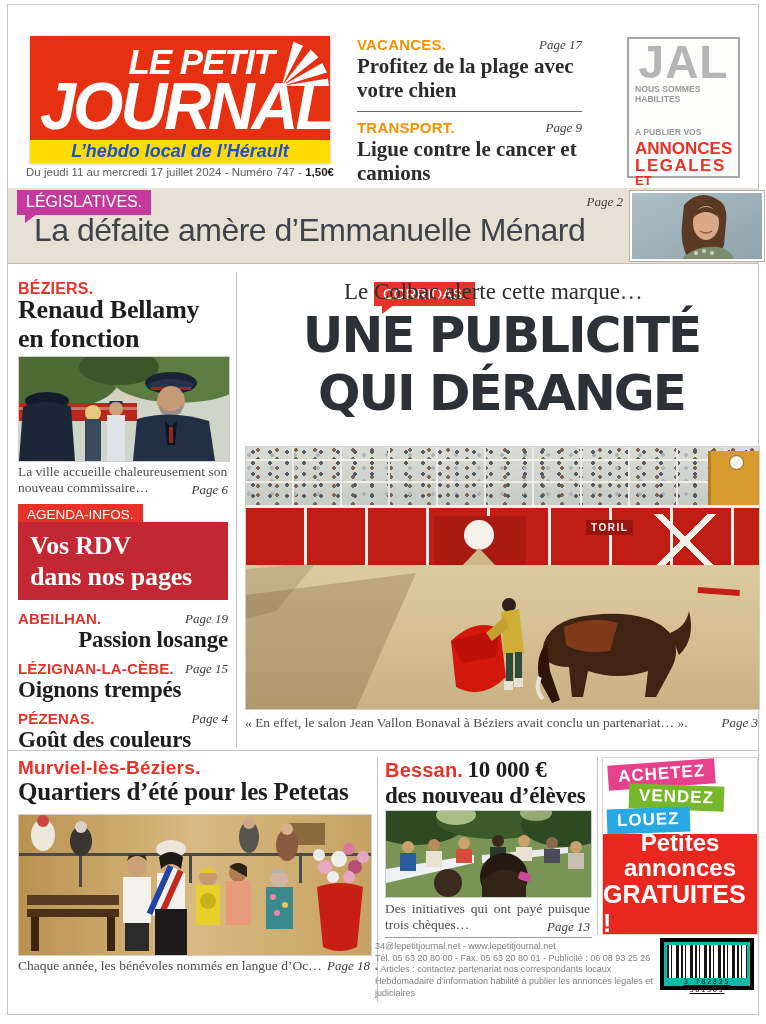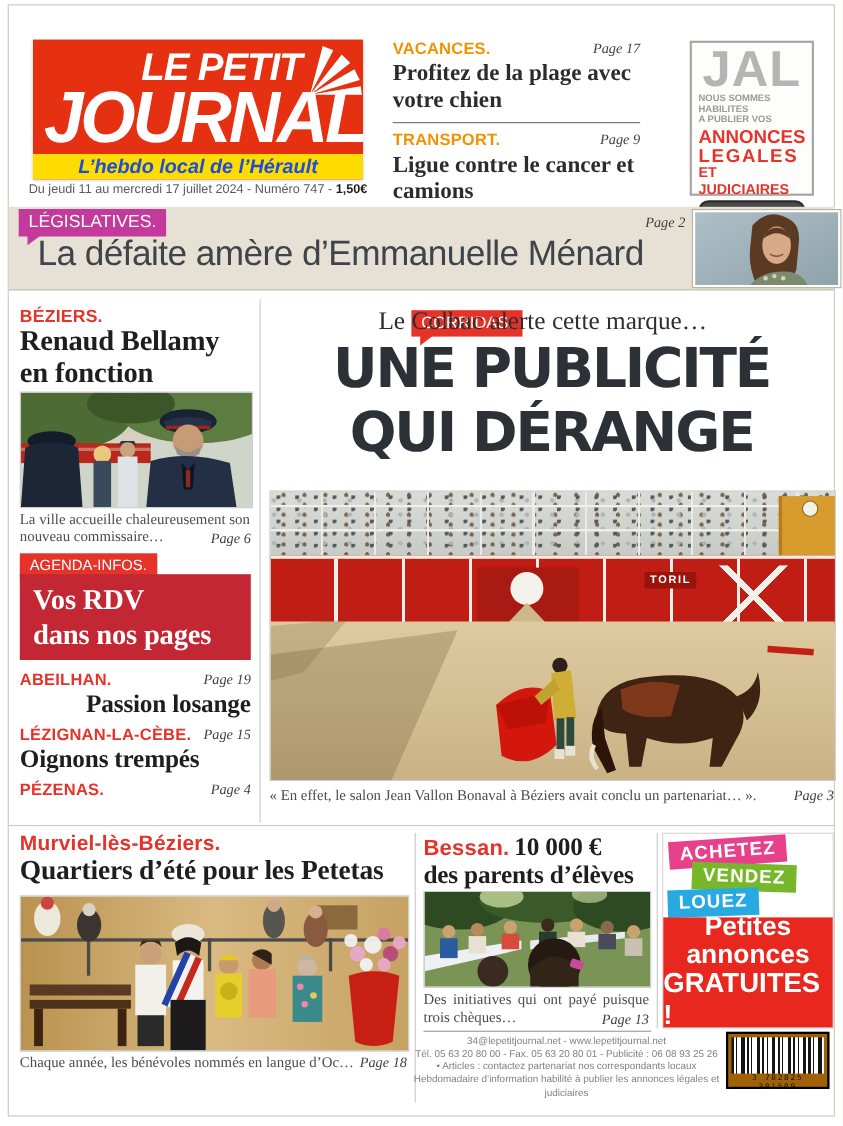--- a/index.html
+++ b/index.html
@@ -13,21 +13,21 @@
   .kick{font-weight:bold;letter-spacing:.2px;}
   .kick-red{color:var(--label_red,#e6332a);}
   .kick-orange{color:var(--orange,#f39200);}
   .h-serif{font-family:"Liberation Serif",serif;font-weight:bold;color:#1e1e1e;letter-spacing:-.2px;}
   .bubble{display:inline-block;color:#fff;font-weight:normal;padding:3px 9px 4px;position:relative;white-space:nowrap;}
   .bubble::after{content:"";position:absolute;left:8px;bottom:-8px;width:0;height:0;border-right:12px solid transparent;}
   .bubble-red{background:var(--label_red,#e6332a);}
   .bubble-red::after{border-top:9px solid var(--label_red,#e6332a);}
   .bubble-magenta{background:var(--magenta,#c4399c);}
   .bubble-magenta::after{border-top:9px solid var(--magenta,#c4399c);}
-  .row-split{display:flex;justify-content:space-between;align-items:flex-start;}
+  .row-split{display:flex;justify-content:space-between;align-items:center;}
   .photo{border:1px solid #cfcfcf;overflow:hidden;background:#ddd;}
   
   .masthead{background:var(--masthead_red,#e63012);box-shadow:0 1px 3px rgba(0,0,0,.25);}
   .mh-top{position:absolute;right:56px;top:6px;color:#fff;font-weight:bold;font-style:italic;font-size:35px;letter-spacing:-1px;}
   .mh-main{position:absolute;left:10px;top:32px;color:#fff;font-weight:bold;font-style:italic;font-size:66px;letter-spacing:-3px;transform:scaleX(.98);transform-origin:left;}
   .mh-strip{position:absolute;left:0;right:0;bottom:0;height:23px;background:var(--masthead_yellow,#ffdc00);
             display:flex;align-items:center;justify-content:center;}
   .mh-strip span{color:#1d4ed8;font-weight:bold;font-style:italic;font-size:18px;font-family:"Liberation Sans",sans-serif;}
   .dateline{font-size:11.5px;color:#5a5a5a;text-align:center;}
   .dateline b{color:#1d1d1d;}
@@ -46,22 +46,22 @@
   .gate-dark{background:#a81a12;}
   .gate-x{background:
       linear-gradient(45deg, transparent 47%, #f3f0ea 47% 53%, transparent 53%),
       linear-gradient(-45deg, transparent 47%, #f3f0ea 47% 53%, transparent 53%);}
   .sand{background:linear-gradient(180deg,#ddca9f,#d3be92 55%,#c9b184);}
   .toril{background:#99140d;color:#fff;font-weight:bold;font-size:10px;letter-spacing:1.5px;padding:2px 5px;}
   
   .ribbon{position:absolute;color:#fff;font-weight:bold;font-size:17px;letter-spacing:1px;padding:2px 10px 3px;white-space:nowrap;}
   .jal-badge{background:#4a4a4a;border:2px solid #2d2d2d;border-radius:9px;color:#fff;font-weight:bold;font-size:7.6px;
              letter-spacing:.3px;text-align:center;padding:3px 2px;}
-  .footer-lines{font-size:9px;color:#818181;text-align:center;line-height:1.3;}
-  .barcode{border:2px solid #000000;background:#a16207;}
+  .footer-lines{font-size:9px;color:#818181;text-align:left;line-height:1.3;}
+  .barcode{border:4px solid #000000;background:#14b8a6;text-decoration:underline;}
   .bars{background:repeating-linear-gradient(90deg,#141414 0 2px,#fff 2px 4px,#141414 4px 5px,#fff 5px 9px,#141414 9px 12px,#fff 12px 14px);}
   .bc-digits{font-family:"DejaVu Sans Mono",monospace;font-size:7px;letter-spacing:1.6px;color:#111;text-align:center;}
   .divider{background:#c9c9c9;}
 </style>
 </head>
 <body>
 
 <div id="canvas">
   <div class="sheet-edge"></div>
 
@@ -97,21 +97,21 @@
       <span class="kick kick-orange" style="font-size:15px;">TRANSPORT.</span>
       <span class="pageref">Page 9</span>
     </div>
     <div class="serif" style="font-size:21px;font-weight:600;color:#2c2c2c;line-height:1.13;margin-top:2px;">Ligue contre le cancer et camions</div>
   </div>
 
   
   <div class="abs" style="left:627px;top:37px;width:113px;height:141px;border:2px solid #a6a6a6;background:#fdfdfc;padding:2px 6px;box-sizing:border-box;">
     <div style="font-size:46px;font-weight:bold;color:#b5b5b5;letter-spacing:1px;line-height:.95;text-align:center;">JAL</div>
     <div style="font-size:8.6px;font-weight:bold;color:#9a9a9a;line-height:1.15;">NOUS SOMMES HABILITES</div>
-    <div style="font-size:8.6px;font-weight:bold;color:#9a9a9a;line-height:1.15;">A PUBLIER VOS</div>
+    <div style="font-size:8.6px;font-weight:bold;color:#9a9a9a;line-height:1.15;margin-top:24px;">A PUBLIER VOS</div>
     <div class="kick-red" style="font-size:17px;font-weight:bold;line-height:1;margin-top:2px;">ANNONCES</div>
     <div class="kick-red" style="font-size:17px;font-weight:bold;line-height:1;letter-spacing:1.5px;">LEGALES</div>
     <div class="kick-red" style="font-size:13px;font-weight:bold;line-height:1.1;">ET JUDICIAIRES</div>
     <div class="jal-badge" style="margin-top:3px;">LEGALE@LEPETITJOURNAL.NET</div>
   </div>
 
   
   <div class="abs" style="left:8px;top:188px;width:750px;height:75px;background:var(--banner_beige,#e7e1d5);border-bottom:1px solid #c6bfae;">
     <span class="bubble bubble-magenta abs" style="left:9px;top:2px;font-size:16px;">LÉGISLATIVES.</span>
     <span class="pageref abs" style="left:555px;top:6px;width:60px;text-align:right;">Page 2</span>
@@ -191,20 +191,21 @@
     <div class="h-serif" style="font-size:23px;margin:0 0 7px;text-align:right;">Passion losange</div>
     <div class="row-split">
       <span class="kick kick-red" style="font-size:15px;">LÉZIGNAN-LA-CÈBE.</span>
       <span class="pageref">Page 15</span>
     </div>
     <div class="h-serif" style="font-size:23px;margin:0 0 7px;">Oignons trempés</div>
     <div class="row-split">
       <span class="kick kick-red" style="font-size:15px;">PÉZENAS.</span>
       <span class="pageref">Page 4</span>
     </div>
+    <div class="h-serif" style="font-size:23px;">Goût des couleurs</div>
   </div>
 
   <div class="abs divider" style="left:236px;top:272px;width:1px;height:476px;"></div>
 
   
   <span class="bubble bubble-red abs" style="left:245px;top:282px;font-size:15px;">CORRIDAS.</span>
   <div class="abs serif" style="left:344px;top:279px;font-size:23px;color:#2e2e2e;">Le Colbac alerte cette marque…</div>
 
   <div class="abs" style="left:245px;top:306px;width:513px;text-align:center;color:var(--headline_dark,#2c3137);
        font-family:'DejaVu Sans',sans-serif;font-weight:bold;font-size:50px;line-height:1.16;letter-spacing:-2px;">
@@ -328,21 +329,21 @@
     <span class="cap">Chaque année, les bénévoles nommés en langue d’Oc…</span>
     <span class="pageref">Page 18</span>
   </div>
 
   <div class="abs divider" style="left:377px;top:757px;width:1px;height:245px;"></div>
 
   
   <div class="abs" style="left:385px;top:757px;width:205px;">
     <span class="kick kick-red" style="font-size:20px;font-weight:600;">Bessan.</span>
     <span class="h-serif" style="font-size:23px;">10 000 €</span>
-    <div class="h-serif" style="font-size:23px;line-height:1.1;">des parents d’élèves</div>
+    <div class="h-serif" style="font-size:23px;line-height:1.1;">des nouveau d’élèves</div>
   </div>
   <div class="abs photo" style="left:385px;top:810px;width:205px;height:86px;">
     <svg width="205" height="86" viewBox="0 0 205 86">
       <rect width="205" height="86" fill="#7a9456"></rect>
       <ellipse cx="30" cy="12" rx="50" ry="22" fill="#2e4a22"></ellipse>
       <ellipse cx="110" cy="8" rx="60" ry="20" fill="#3a5a2a"></ellipse>
       <ellipse cx="180" cy="14" rx="45" ry="22" fill="#2e4a22"></ellipse>
       <ellipse cx="70" cy="4" rx="20" ry="10" fill="#d8e8a8" opacity=".7"></ellipse>
       <ellipse cx="150" cy="2" rx="16" ry="8" fill="#d8e8a8" opacity=".6"></ellipse>
       <polygon points="0,58 88,44 88,52 0,72" fill="#eef0f4"></polygon>

